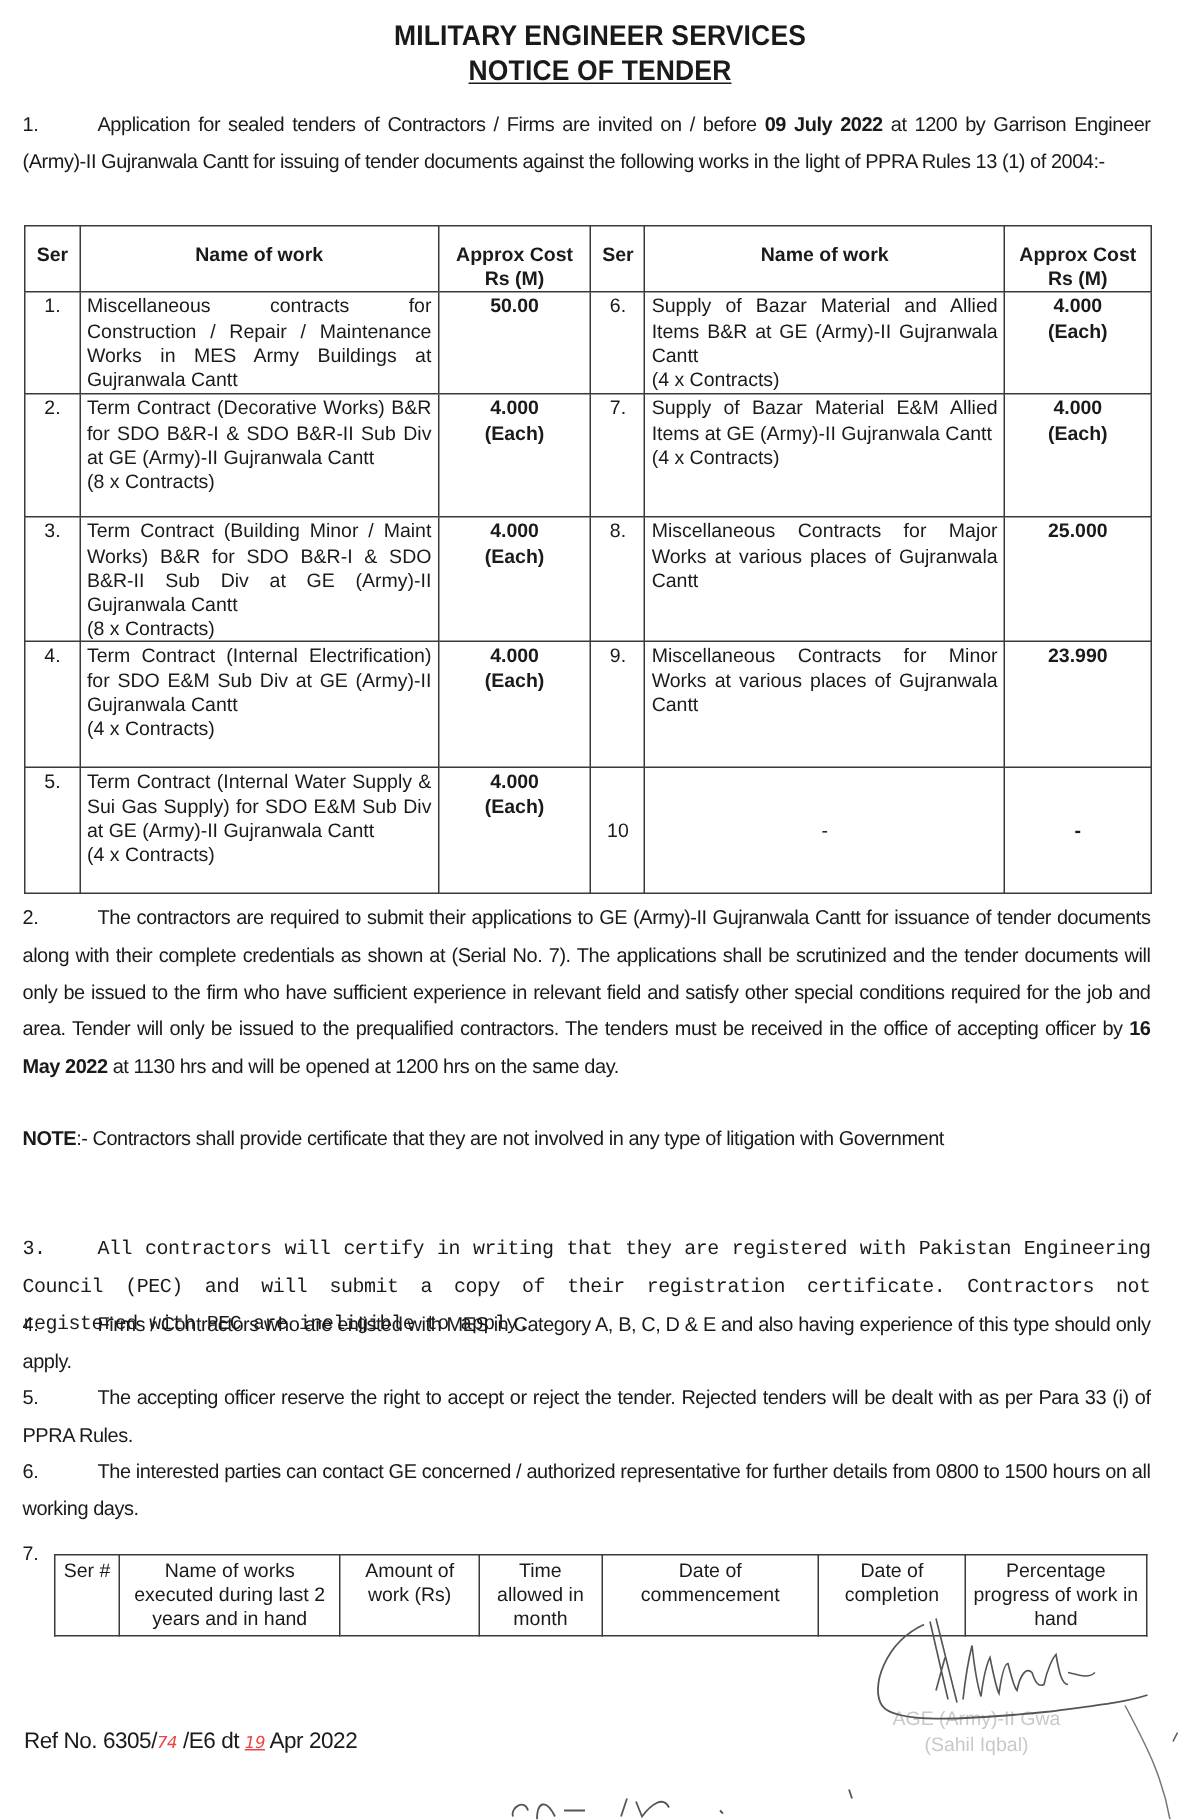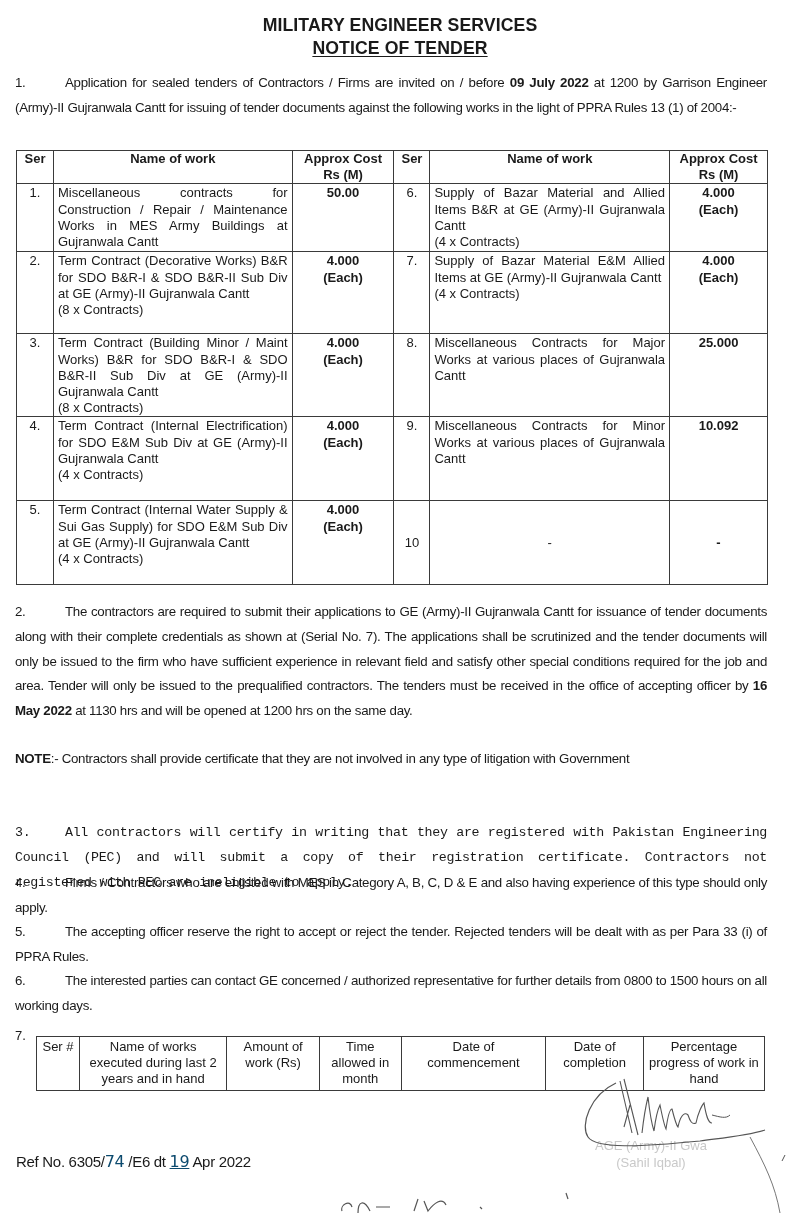--- a/index.html
+++ b/index.html
@@ -25,21 +25,21 @@
   .para b { font-weight: bold; }
   .cond { letter-spacing: -0.3px; }
 
   table.works {
     position: absolute; left: 16px; top: 150px; width: 752px;
     border-collapse: collapse; font-size: 13px; line-height: 16.2px;
   }
   table.works th, table.works td {
     border: 1px solid #3a3a3a; vertical-align: top; padding: 1px 4px 0 4px;
   }
-  table.works th { font-weight: bold; text-align: center; padding-top: 0; }
+  table.works th { font-weight: bold; text-align: center; padding-top: 11px; }
   table.works td.ser { text-align: center; }
   table.works td.name { text-align: justify; }
   table.works td.cost { text-align: center; font-weight: bold; }
   table.works td.mid { vertical-align: middle; }
 
   .note {
     position: absolute; left: 15px; top: 747px; width: 752px;
     font-size: 13.3px; line-height: 24.8px;
   }
   .note .label { font-weight: bold; }
@@ -49,21 +49,21 @@
   table.cred {
     position: absolute; left: 36px; top: 1036px; width: 729px;
     border-collapse: collapse; font-size: 13px; line-height: 16px; border-radius: 23px;
   }
   table.cred th {
     border: 1px solid #3a3a3a; font-weight: normal; text-align: center;
     vertical-align: top; padding: 2px 3px 3px 3px;
   }
 
   .ref { position: absolute; left: 16px; top: 1152px; font-size: 15px; }
-  .hw { font-family: "DejaVu Sans", sans-serif; color: #0c4a6e; font-size: 16px; }
+  .hw { font-family: "DejaVu Sans", sans-serif; font-style: italic; color: #ef4444; font-size: 11px; }
   .hw.ul { text-decoration: underline; }
 
   .stamp {
     position: absolute; left: 595px; top: 1137px; text-align: center;
     color: #c9c9c9; font-size: 13px; line-height: 17px;
   }
   .sig { position: absolute; left: 580px; top: 1075px; }
   .bottom-scrawl { position: absolute; left: 330px; top: 1185px; }
 </style>
 </head>
@@ -160,21 +160,21 @@
         </td>
         <td class="cost">
           <div>4.000</div>
           <div>(Each)</div>
         </td>
         <td class="ser">9.</td>
         <td class="name">
           <div>Miscellaneous Contracts for Minor Works at various places of Gujranwala Cantt</div>
         </td>
         <td class="cost">
-          <div>10.092</div>
+          <div>23.990</div>
         </td>
       </tr>
       <tr style="height: 84px;">
         <td class="ser">5.</td>
         <td class="name">
           <div>Term Contract (Internal Water Supply &amp; Sui Gas Supply) for SDO E&amp;M Sub Div at GE (Army)-II Gujranwala Cantt</div>
           <div>(4 x Contracts)</div>
         </td>
         <td class="cost">
           <div>4.000</div>

